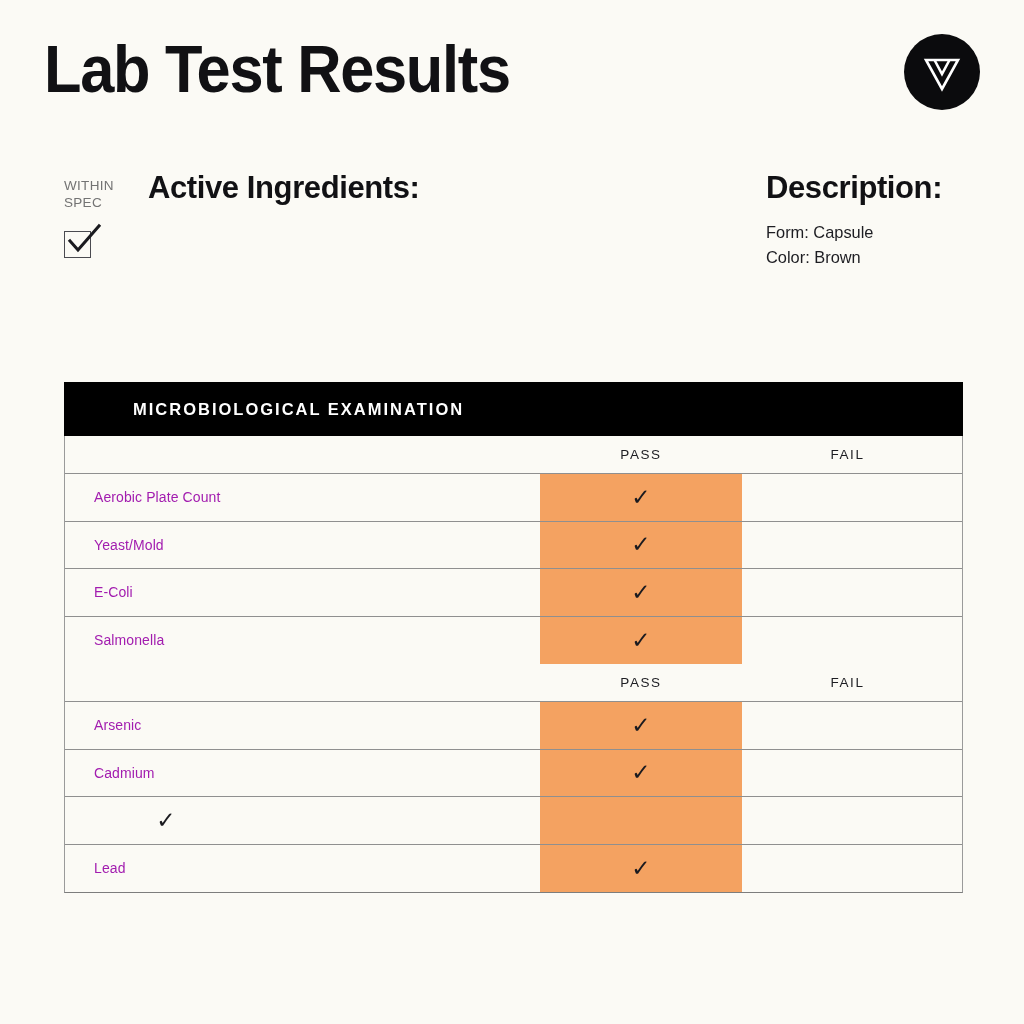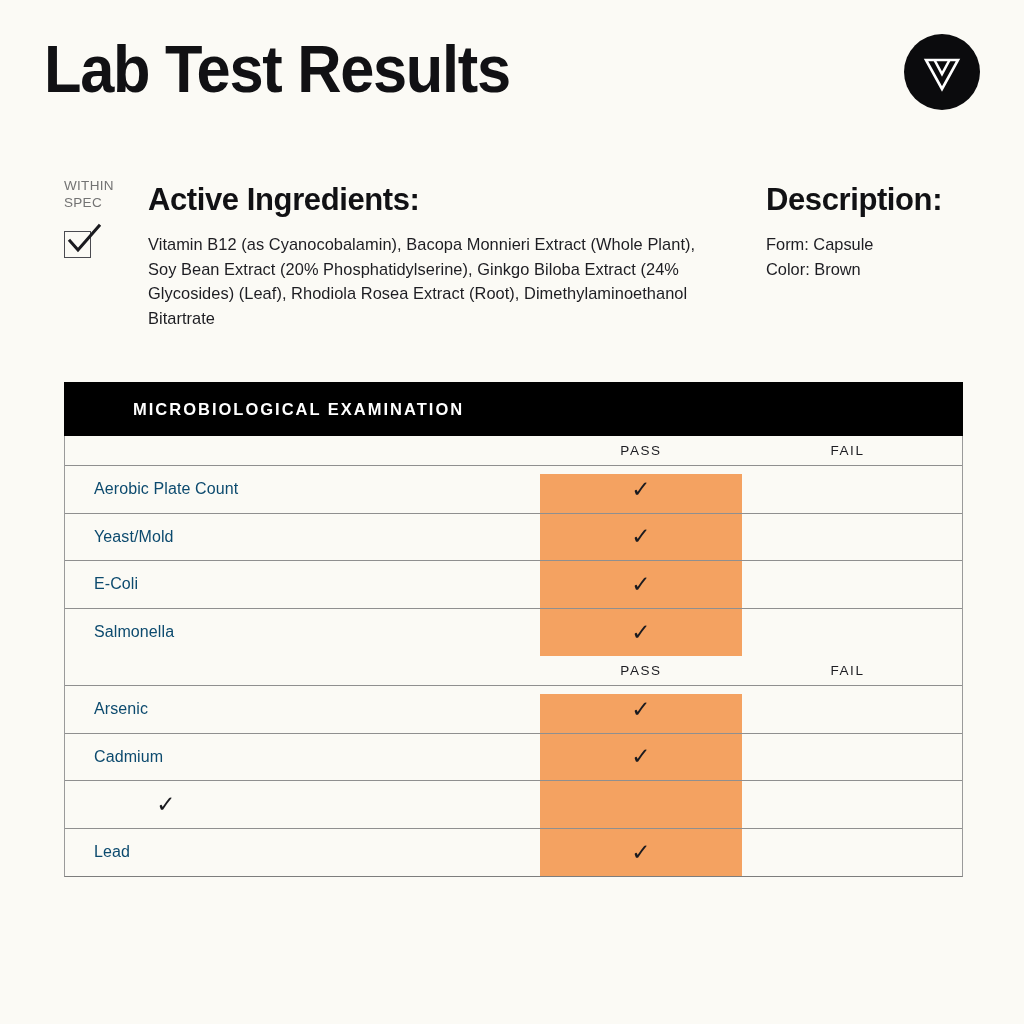--- a/index.html
+++ b/index.html
@@ -103,21 +103,21 @@
     width: 560px;
   }
   .col-desc {
     position: absolute;
     left: 702px;
     top: 0;
     width: 260px;
   }
 
   .sub-title {
-    margin: 12px 0 14px 0;
+    margin: 0 0 14px 0;
     font-family: "Liberation Sans Narrow", "Liberation Sans", sans-serif;
     font-size: 31px;
     line-height: 36px;
     font-weight: 700;
     letter-spacing: -0.4px;
     color: #111114;
   }
   .body-text {
     font-size: 16.4px;
     line-height: 24.5px;
@@ -174,36 +174,36 @@
   }
 
   .row {
     position: relative;
     z-index: 1;
     display: flex;
     align-items: center;
     box-sizing: border-box;
   }
   .row.head {
-    height: 30px;
+    height: 38px;
     border-bottom: 1.2px solid #8f8f8f;
   }
   .row.data {
     height: 47.5px;
     border-bottom: 1.2px solid #8f8f8f;
   }
   .row.data:last-child { border-bottom: none; }
 
   .cell-name {
     width: 475px;
     padding-left: 29px;
     box-sizing: border-box;
-    font-size: 16px;
+    font-size: 14px;
     line-height: 24px;
-    color: #0c4a6e;
+    color: #a21caf;
     letter-spacing: 0.1px;
   }
   .cell-pass, .cell-fail {
     width: 202px;
     display: flex;
     align-items: center;
     justify-content: center;
     box-sizing: border-box;
   }
   .cell-fail { width: 211px; }
@@ -246,21 +246,20 @@
 SPEC</div>
       <div class="spec-check">
         <svg width="36" height="34" viewBox="0 0 36 34" aria-hidden="true">
           <path d="M3 18 L11 27 L32 3" fill="none" stroke="#1a1a1f" stroke-width="3.1" stroke-linecap="square" stroke-linejoin="miter"></path>
         </svg>
       </div>
     </div>
 
     <div class="col-active">
       <h2 class="sub-title">Active Ingredients:</h2>
-      <div class="body-text">Vitamin B12 (as Cyanocobalamin), Bacopa Monnieri Extract (Whole Plant), Soy Bean Extract (20% Phosphatidylserine), Ginkgo Biloba Extract (24% Glycosides) (Leaf), Rhodiola Rosea Extract (Root), Dimethylaminoethanol Bitartrate</div>
     </div>
 
     <div class="col-desc">
       <h2 class="sub-title">Description:</h2>
       <div class="desc-line">Form: Capsule</div>
       <div class="desc-line">Color: Brown</div>
     </div>
 
   </div>
 

